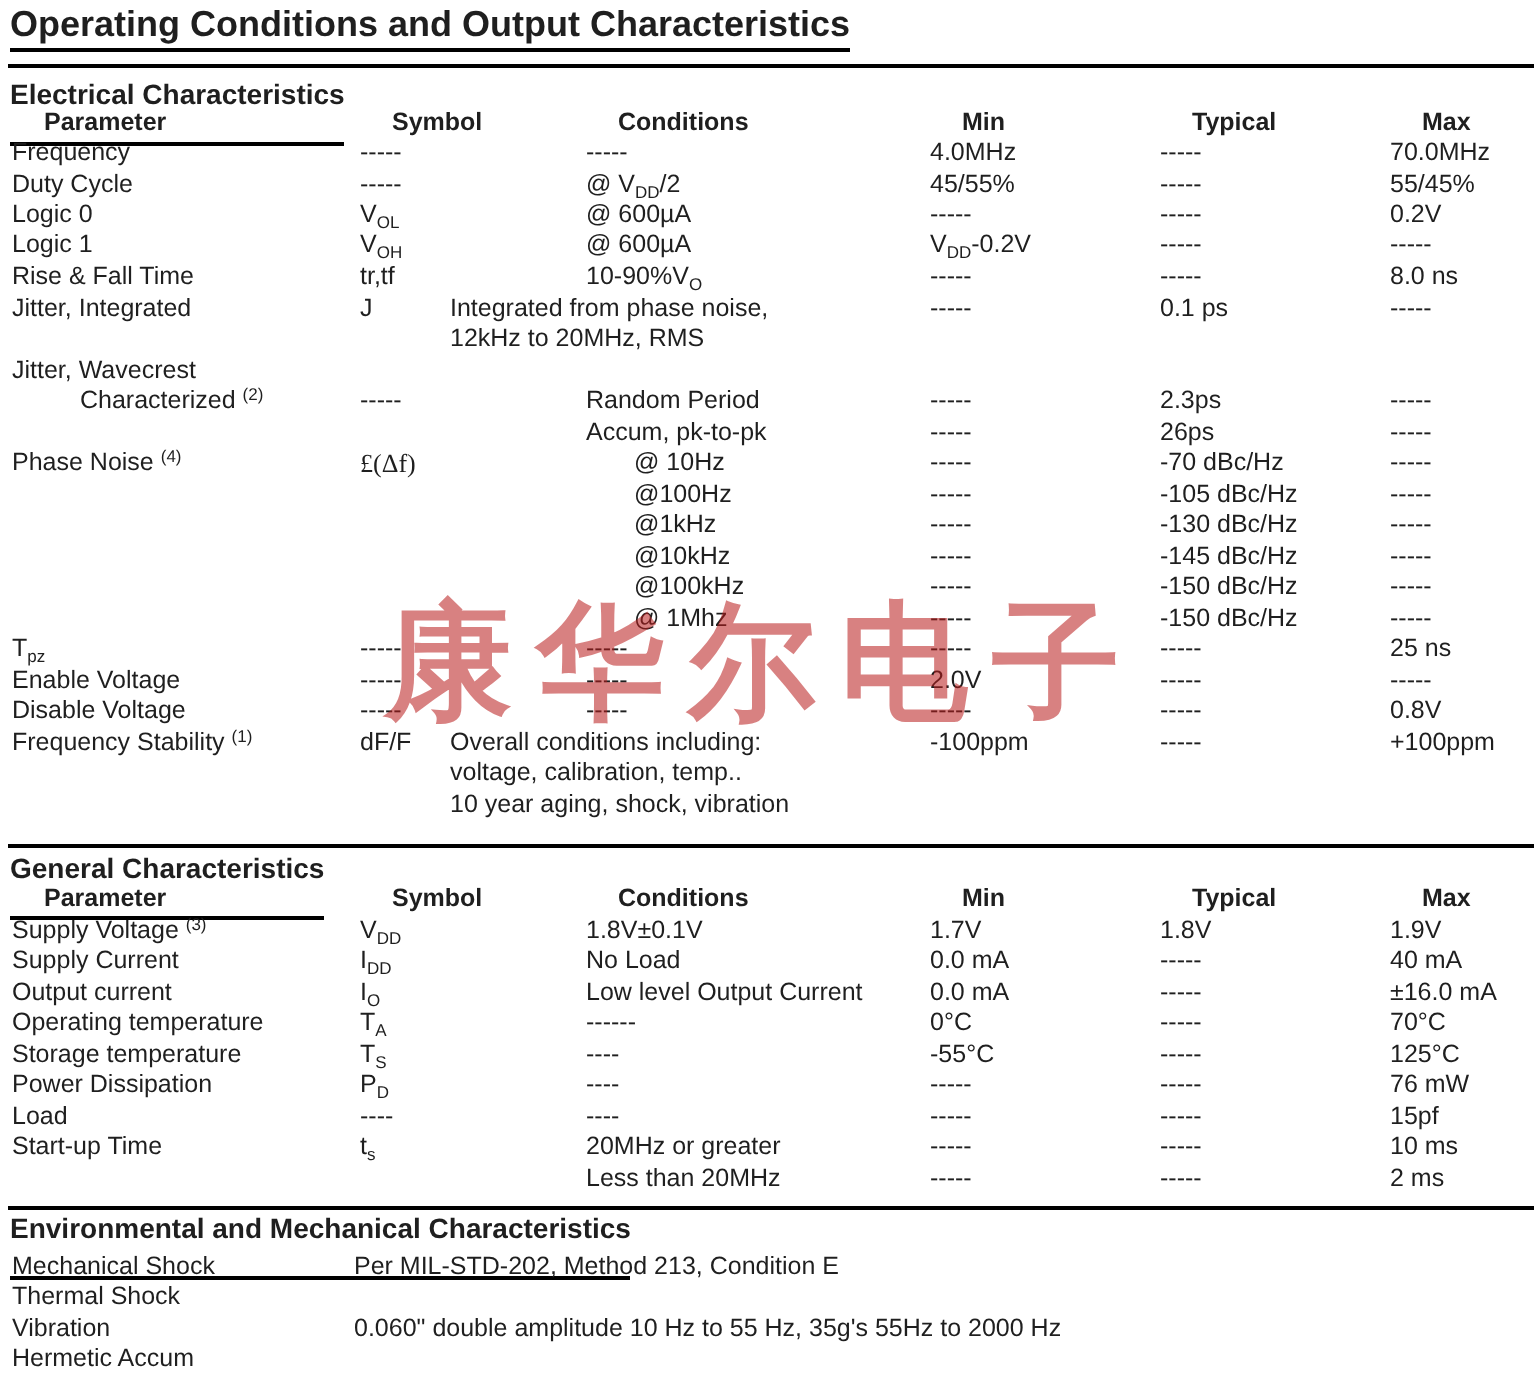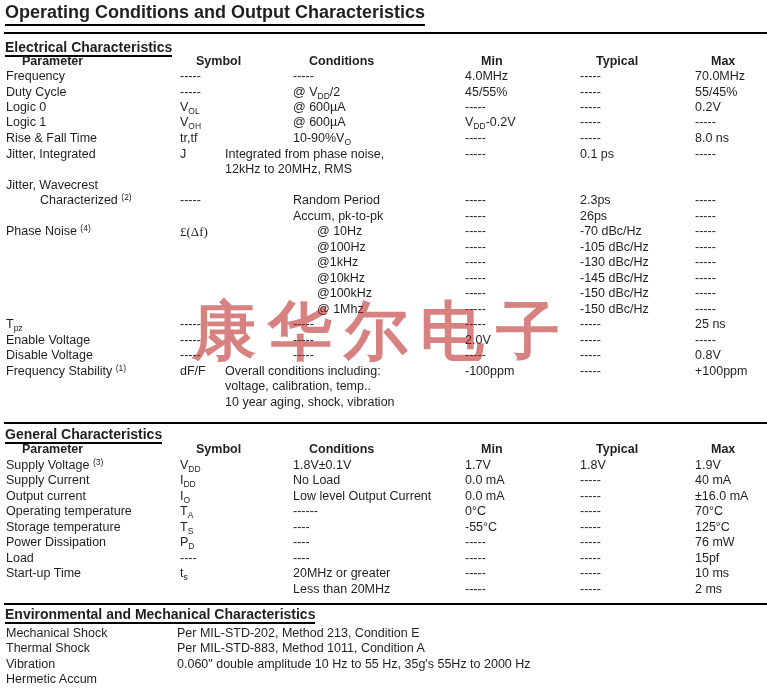--- a/index.html
+++ b/index.html
@@ -8,21 +8,21 @@
     font-family:"Liberation Sans","DejaVu Sans",sans-serif;
     color:#1f1f1f; font-size:12.5px; overflow:hidden;
   }
   .doc-title {
     position:absolute; left:5px; top:2px; font-size:18px; font-weight:bold;
     border-bottom:2.5px solid #000; padding-bottom:1px; white-space:nowrap;
   }
   .rule { position:absolute; left:4px; right:0; height:2px; background:#000; }
   .section-heading {
     position:absolute; left:5px; font-size:14px; font-weight:bold;
-    border-bottom:2px solid #000; padding-bottom:0px; white-space:nowrap;
+    border-bottom:2px solid #000; padding-bottom:16px; white-space:nowrap;
   }
   .row { position:absolute; left:0; width:767px; height:15.5px; line-height:15.5px; }
   .cell { position:absolute; top:0; white-space:nowrap; }
   .hdr  { font-weight:bold;padding-left:16px; }
   .col-p   { left:6px; }
   .col-p.ind1 { left:40px; }
   .col-s   { left:180px; }
   .col-c   { left:293px; }
   .col-c.ci1 { left:225px; }
   .col-c.ci2 { left:317px; }
@@ -287,21 +287,20 @@
 
   <div class="rule" style="top:603px;"></div>
   <div class="section-heading" style="top:606px;text-align:center;">Environmental and Mechanical Characteristics</div>
   <div id="env-table">
       <div class="row" style="top: 625.5px; padding-left: 28px;">
         <span class="cell col-p">Mechanical Shock</span>
         <span class="cell col-ev">Per MIL-STD-202, Method 213, Condition E</span>
       </div>
       <div class="row" style="top: 641px;">
         <span class="cell col-p">Thermal Shock</span>
-        <span class="cell col-ev">Per MIL-STD-883, Method 1011, Condition A</span>
       </div>
       <div class="row" style="top: 656.5px;">
         <span class="cell col-p">Vibration</span>
         <span class="cell col-ev">0.060" double amplitude 10 Hz to 55 Hz, 35g's 55Hz to 2000 Hz</span>
       </div>
       <div class="row" style="top: 672px;">
         <span class="cell col-p">Hermetic Accum</span>
       </div>
     </div>
 

